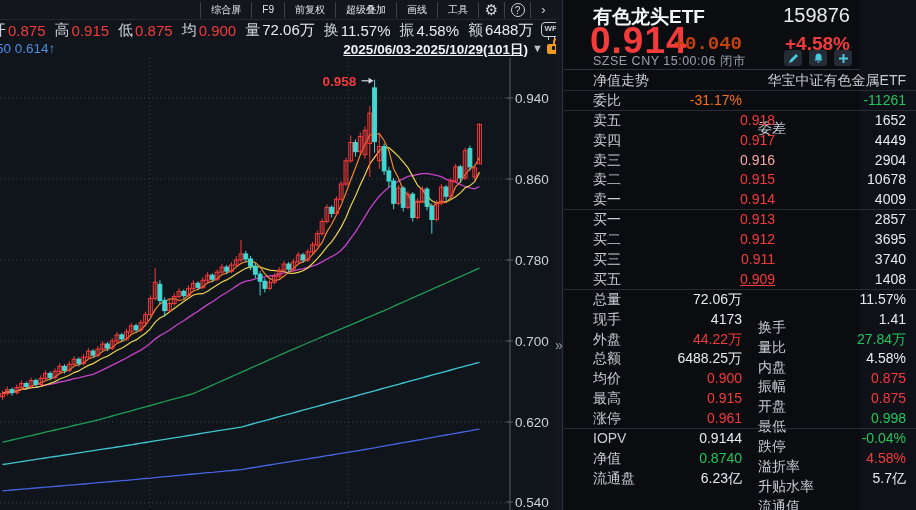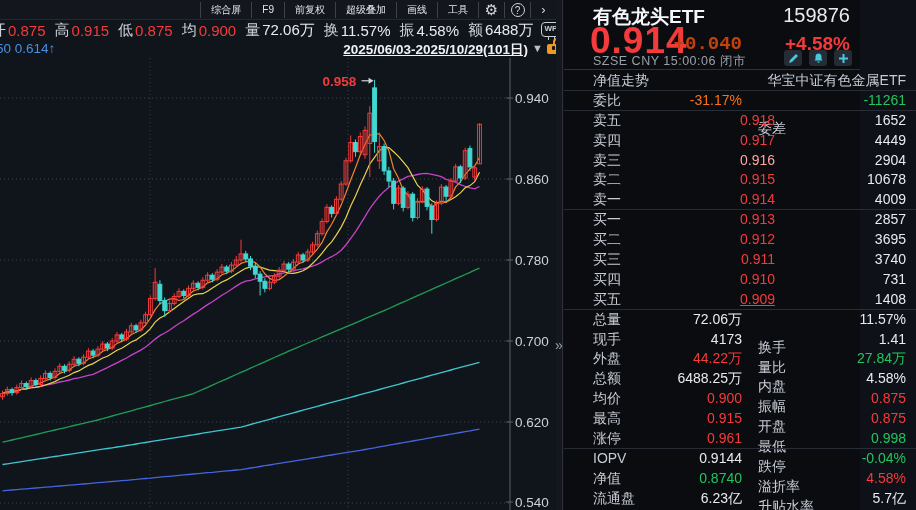--- a/index.html
+++ b/index.html
@@ -416,25 +416,20 @@
         <div class="prow ">
           <span class="dl">买二</span>
           <span class="dp" style="color: rgb(244, 59, 59);">0.912</span>
           <span class="dv">3695</span>
         </div>
         <div class="prow ">
           <span class="dl">买三</span>
           <span class="dp" style="color: rgb(244, 59, 59);">0.911</span>
           <span class="dv">3740</span>
         </div>
-        <div class="prow ">
-          <span class="dl">买四</span>
-          <span class="dp" style="color: rgb(244, 59, 59);">0.910</span>
-          <span class="dv">731</span>
-        </div>
         <div class="prow  divided">
           <span class="dl">买五</span>
           <span class="dp" style="color: rgb(244, 59, 59); text-decoration: underline;">0.909</span>
           <span class="dv">1408</span>
         </div>
         <div class="prow ">
           <span class="l1">总量</span>
           <span class="v1" style="color: rgb(232, 234, 238);">72.06万</span>
           <span class="l2">换手</span>
           <span class="v2" style="color: rgb(232, 234, 238);">11.57%</span>

